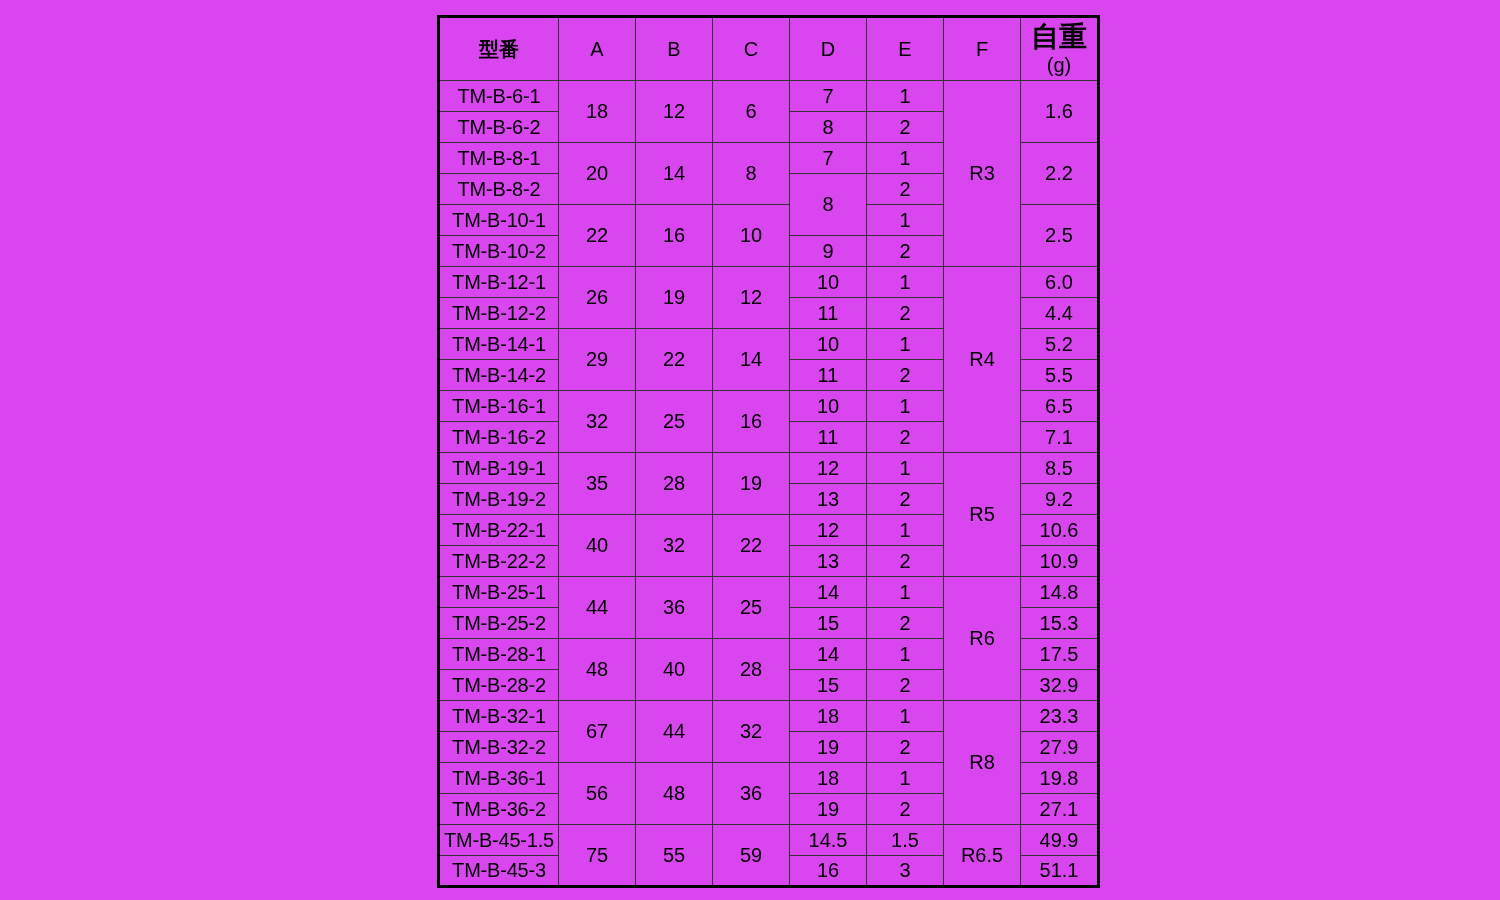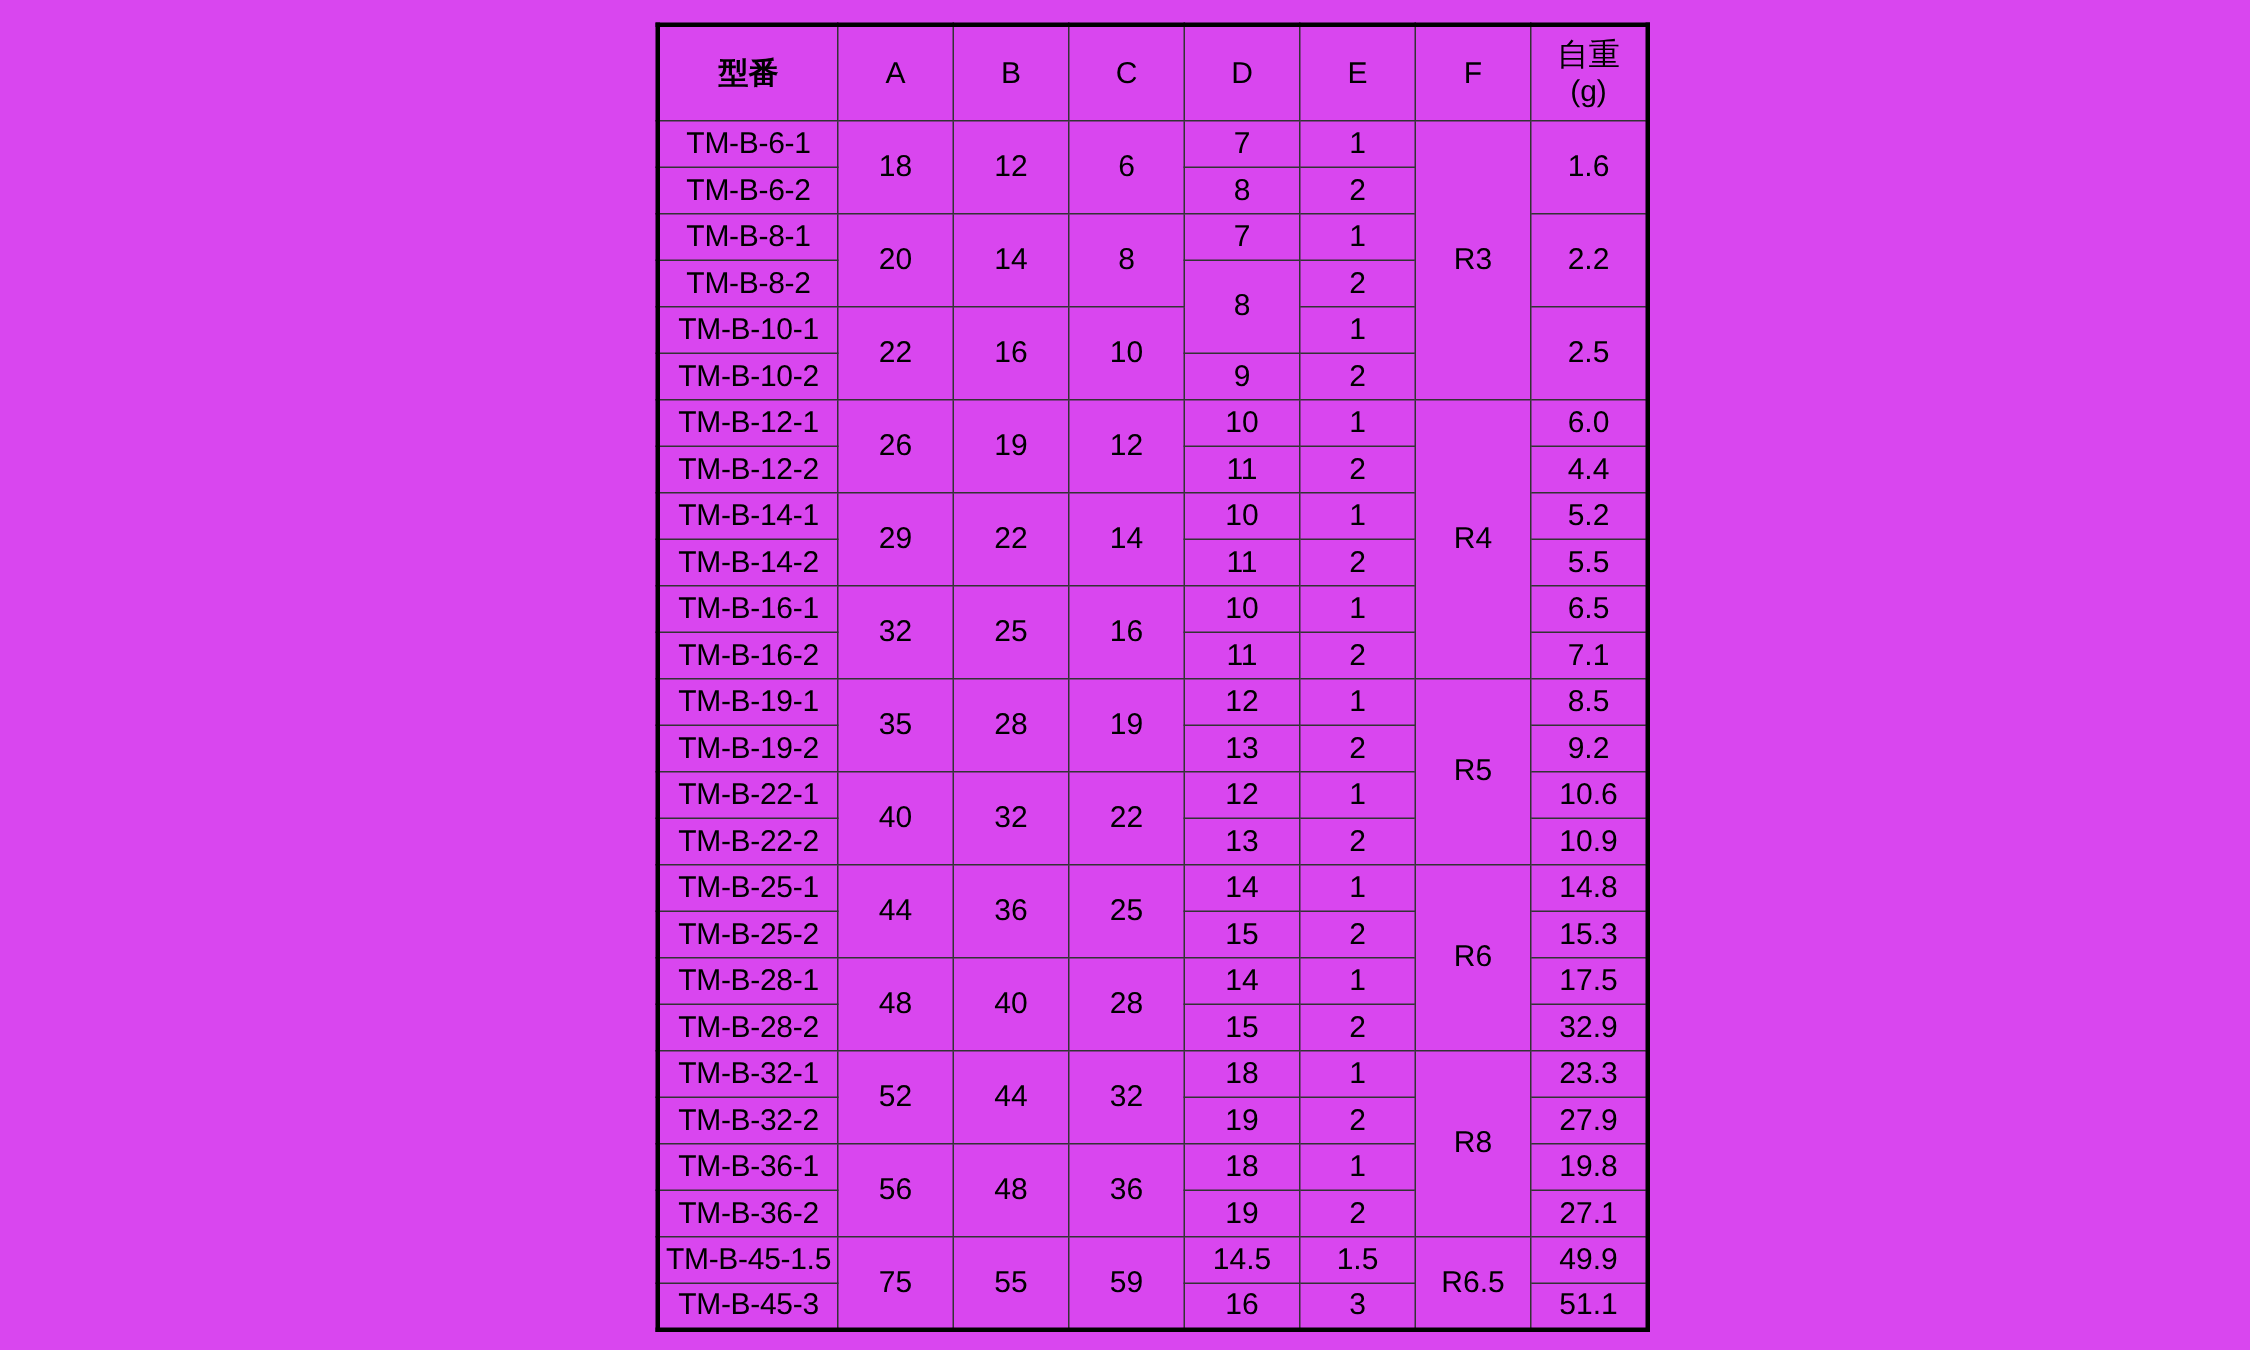--- a/index.html
+++ b/index.html
@@ -35,21 +35,21 @@
     color: #000000;
     font-size: 20px;
     line-height: 1.15;
     white-space: nowrap;
     overflow: hidden;
   }
   table.spec thead tr { height: 64px; }
   table.spec tbody tr { height: 31px; margin-left: 38px; }
   th { font-weight: normal; font-size: 21px; }
   th.model-h { font-weight: bold; }
-  .w-label { display: block; font-weight: normal; font-size: 21px; }
+  .w-label { display: block; font-weight: bold; font-size: 28px; }
   .w-unit  { display: block; font-weight: normal; font-size: 20px; margin-top: 1px; }
   td.model { font-size: 20px; letter-spacing: -0.2px; }
 </style>
 </head>
 <body>
 
 <div class="page">
   <div class="table-wrap">
     <table class="spec">
       <colgroup>
@@ -228,21 +228,21 @@
         </tr>
         <tr>
           <td class="model">TM-B-28-2</td>
           <td>15</td>
           <td>2</td>
           <td>32.9</td>
         </tr>
 
         <tr>
           <td class="model">TM-B-32-1</td>
-          <td rowspan="2">52</td>
+          <td rowspan="2">67</td>
           <td rowspan="2">44</td>
           <td rowspan="2">32</td>
           <td>18</td>
           <td>1</td>
           <td rowspan="4">R8</td>
           <td>23.3</td>
         </tr>
         <tr>
           <td class="model">TM-B-32-2</td>
           <td>19</td>

